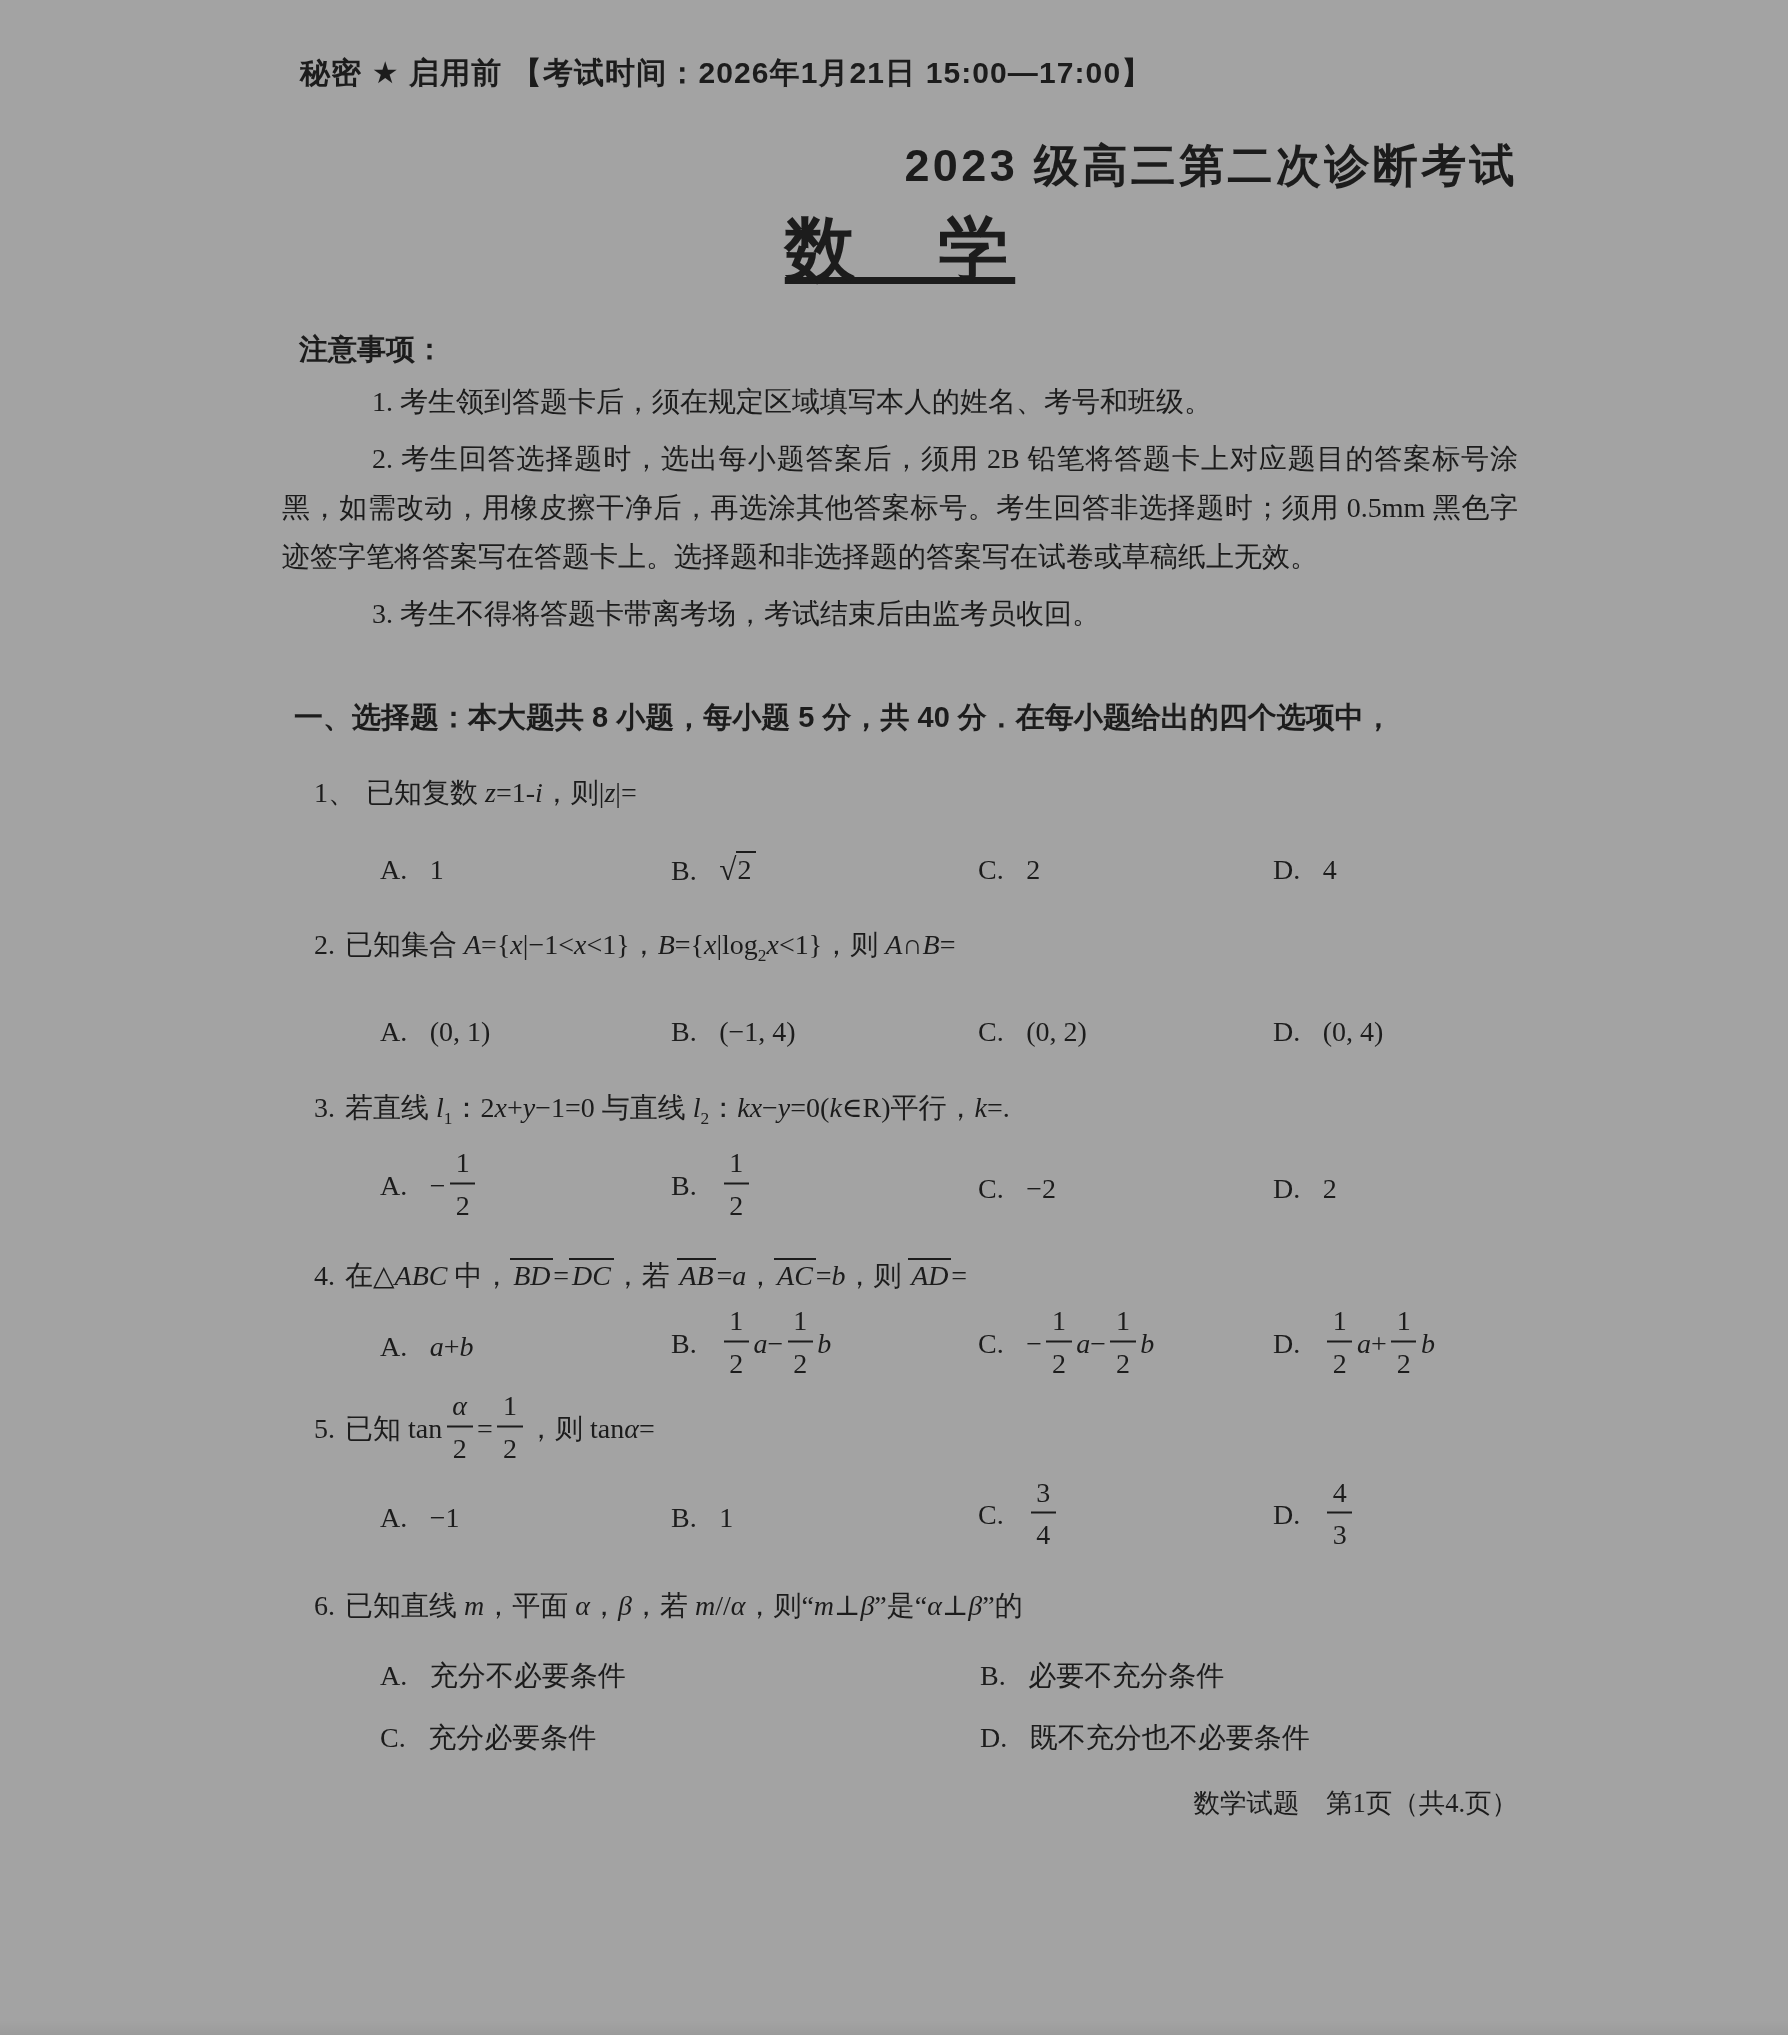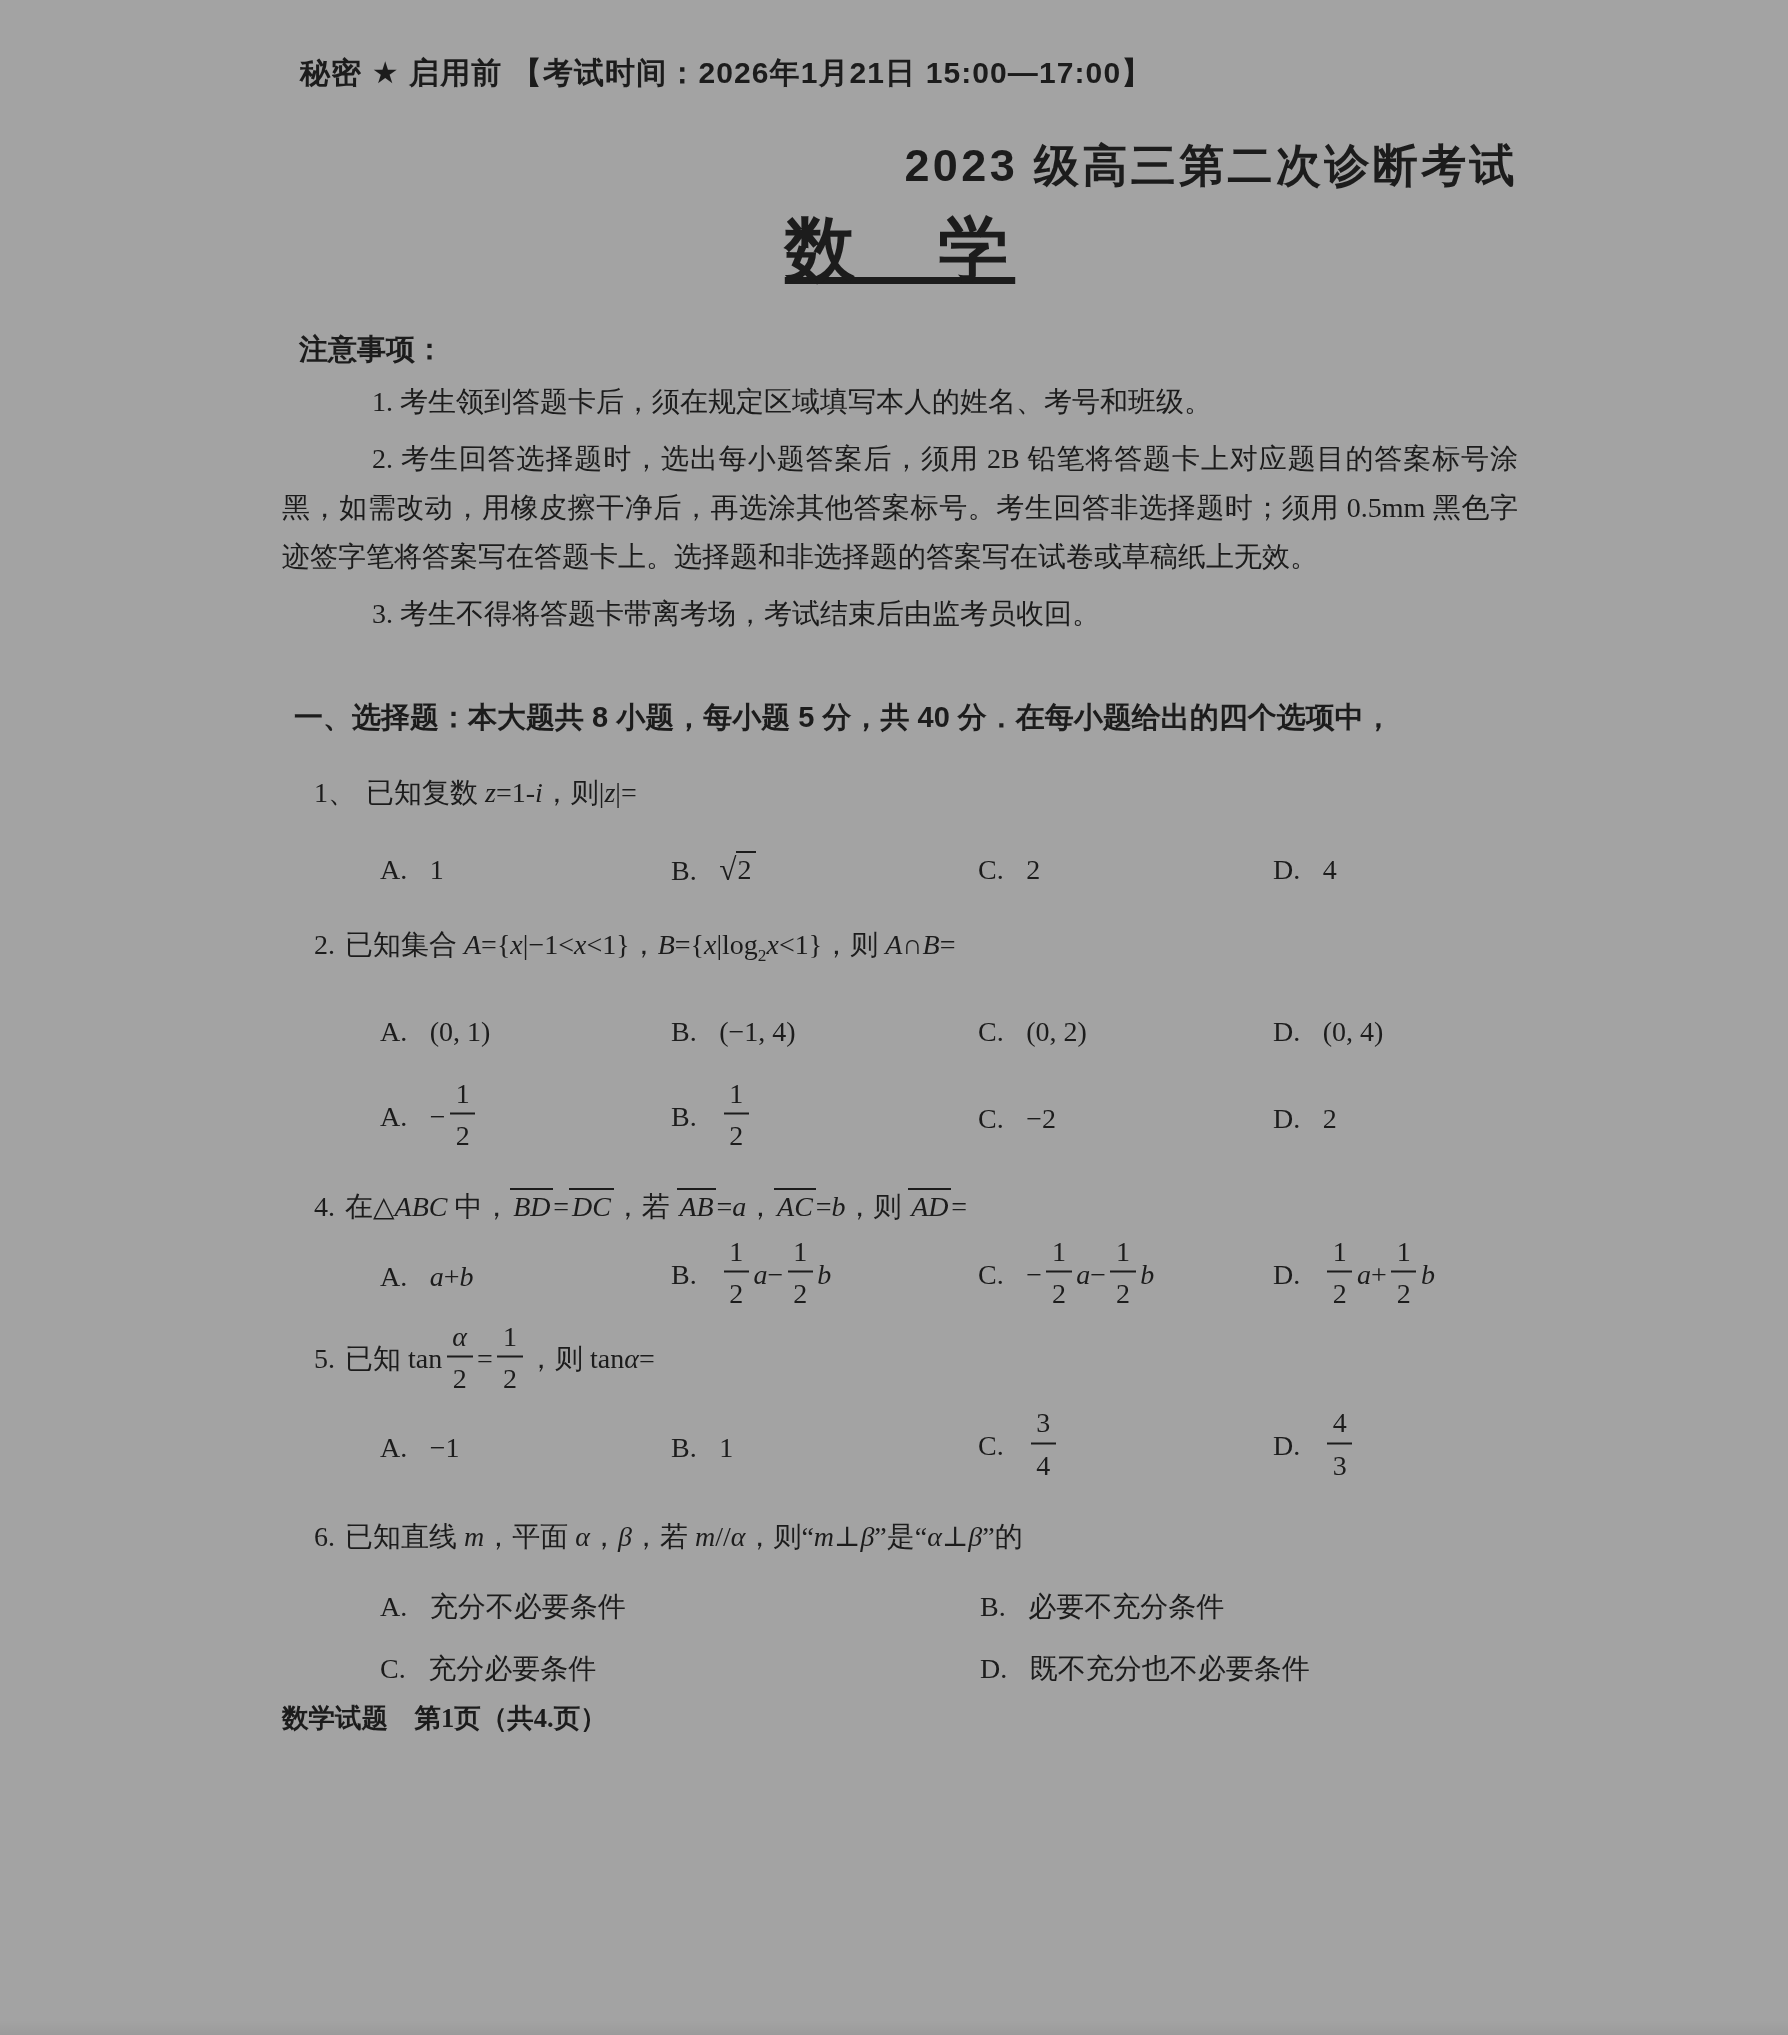--- a/index.html
+++ b/index.html
@@ -117,25 +117,24 @@
   .sqv{border-top:2.3px solid #1c1c1c;padding:1.1px 4.5px 0 1.1px;}
   .ol{
     display:inline-block;
     border-top:2.3px solid #1c1c1c;
     padding:1.1px 2.8px 0 2.8px;
     line-height:1.05;
     font-style:italic;
   }
   
   .page-footer{
-    margin-top:12px;
-    text-align:left;
+    margin-top:28px;
+    text-align:right;
     font-size:26.5px;
     line-height:36px;
-    font-weight:bold;
   }
   .scan-edge{
     position:absolute;
     left:0;right:0;bottom:0;
     height:14.6px;
     background:linear-gradient(to bottom,rgba(0,0,0,0),rgba(0,0,0,0.05));
   }
 </style>
 </head>
 <body>
@@ -179,20 +178,23 @@
         </div>
         <div class="opts4">
           <div class="opt"><span class="opt-label">A.</span><span class="opt-text">(0, 1)</span></div>
           <div class="opt"><span class="opt-label">B.</span><span class="opt-text">(−1, 4)</span></div>
           <div class="opt"><span class="opt-label">C.</span><span class="opt-text">(0, 2)</span></div>
           <div class="opt"><span class="opt-label">D.</span><span class="opt-text">(0, 4)</span></div>
         </div>
       </div>
 
       <div class="q q3">
+        <div class="q-line">
+          <span class="qnum">3.</span><span class="stem">若直线 <span class="it">l</span><sub>1</sub>：2<span class="it">x</span>+<span class="it">y</span>−1=0 与直线 <span class="it">l</span><sub>2</sub>：<span class="it">kx</span>−<span class="it">y</span>=0(<span class="it">k</span>∈R)平行，<span class="it">k</span>=.</span>
+        </div>
         <div class="opts4">
           <div class="opt"><span class="opt-label">A.</span><span class="opt-text">−<span class="frac"><span class="fn">1</span><span class="fd">2</span></span></span></div>
           <div class="opt"><span class="opt-label">B.</span><span class="opt-text"><span class="frac"><span class="fn">1</span><span class="fd">2</span></span></span></div>
           <div class="opt"><span class="opt-label">C.</span><span class="opt-text">−2</span></div>
           <div class="opt"><span class="opt-label">D.</span><span class="opt-text">2</span></div>
         </div>
       </div>
 
       <div class="q q4">
         <div class="q-line">

